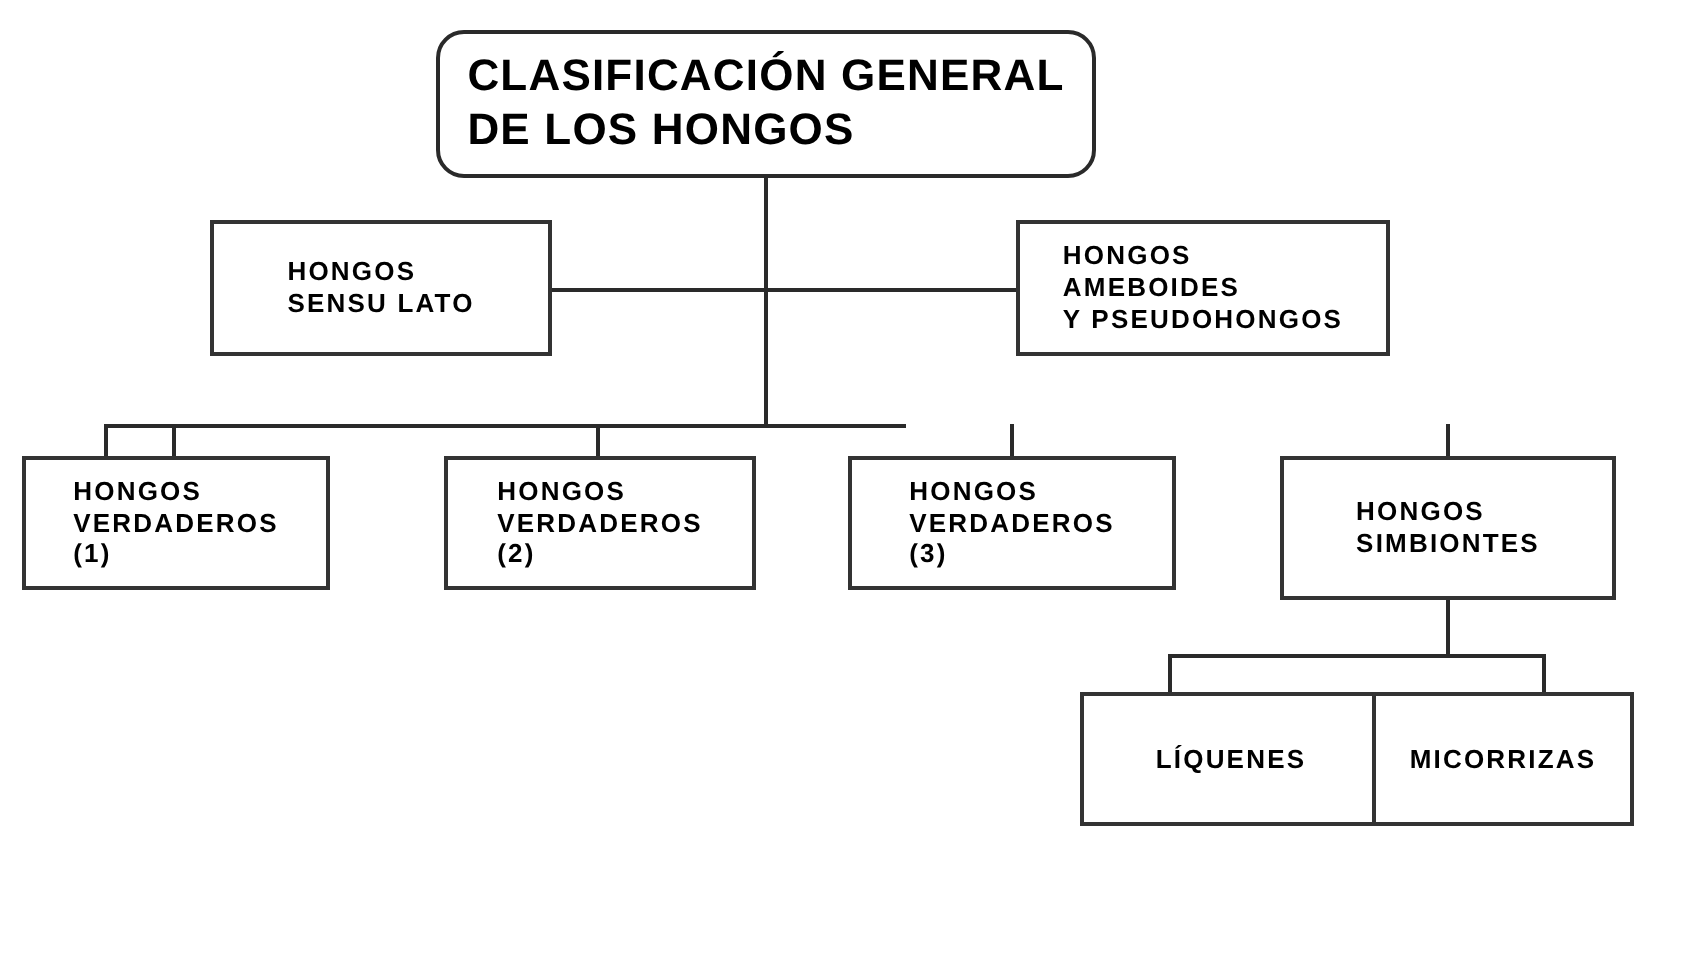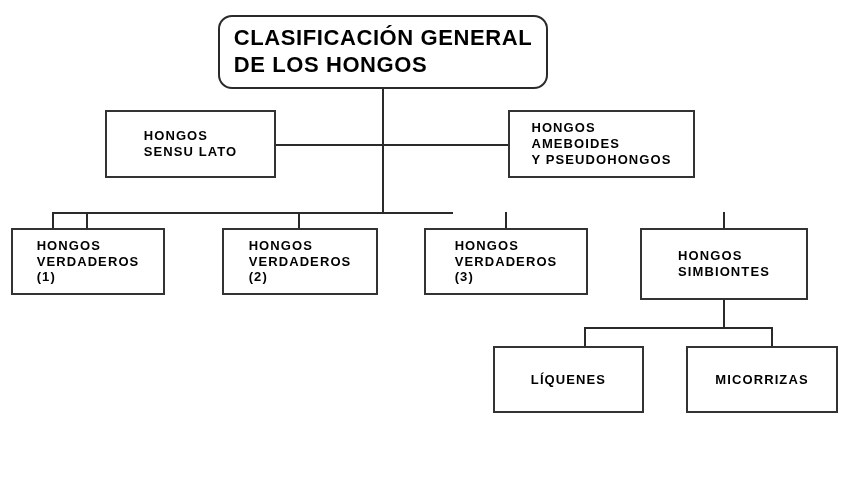--- a/index.html
+++ b/index.html
@@ -78,29 +78,29 @@
     height: 67px;
   }
   #node-simbiontes {
     left: 640px;
     top: 228px;
     width: 168px;
     height: 72px;
   }
   
   #node-liquenes {
-    left: 493px;
+    left: 540px;
     top: 346px;
     width: 151px;
     height: 67px;
   }
   #node-micorrizas {
     left: 686px;
     top: 346px;
-    width: 152px;
+    width: 131px;
     height: 67px;
   }
   .node-lvl2 .label,
   .node-lvl3 .label,
   .node-lvl4 .label {
     font-size: 13px;
     letter-spacing: 1.1px;
   }
   
   .conn {

